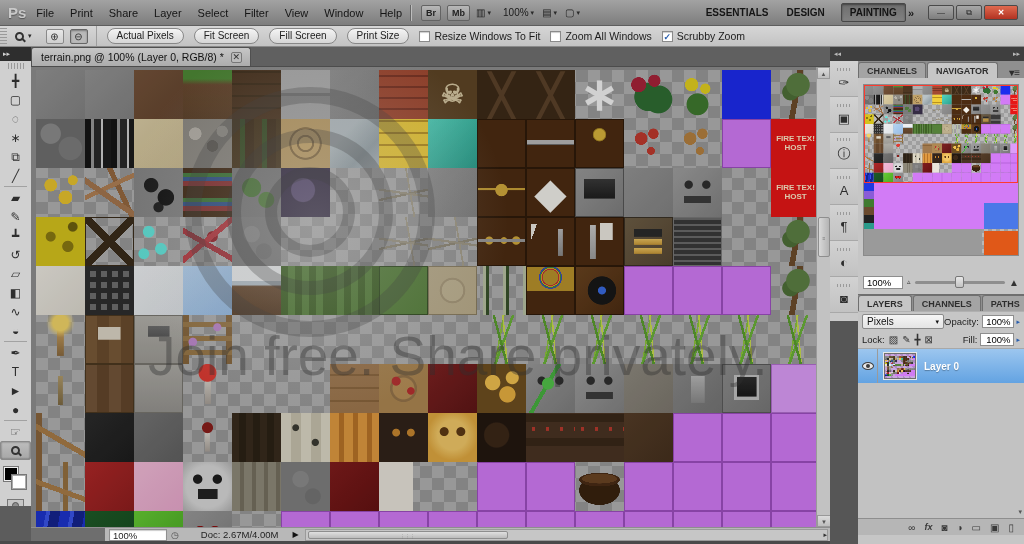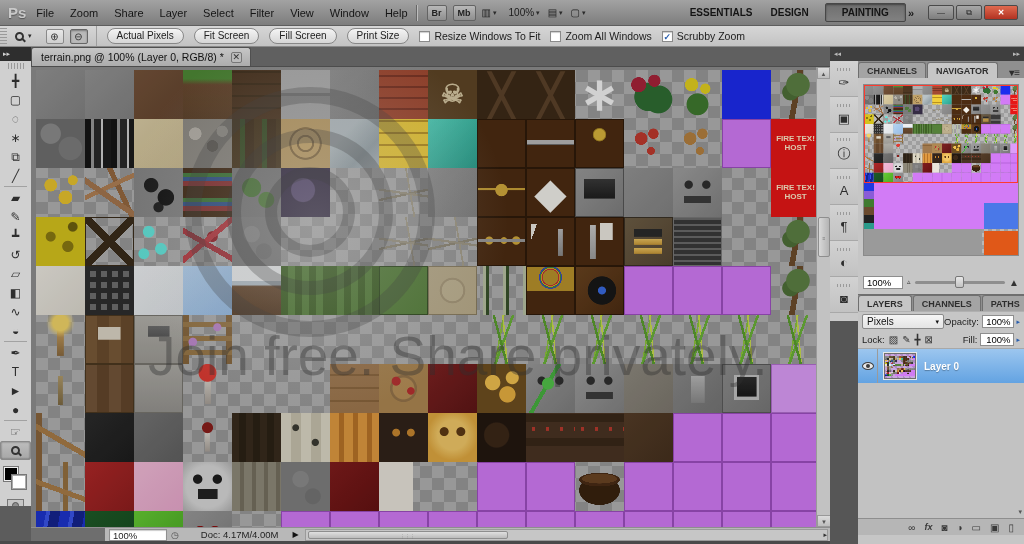--- a/index.html
+++ b/index.html
@@ -10,21 +10,21 @@
   .menubar { position:absolute; left:0; top:0; width:1024px; height:26px; background:linear-gradient(#a2a2a2,#7d7d7d); display:flex; align-items:center; border-bottom:1px solid #5e5e5e; }
   .ps-logo { font-weight:bold; font-size:15px; color:#c9c9c9; margin:0 10px 0 8px; text-shadow:0 1px 1px #555; }
   .menus { display:flex; gap:16px; font-size:11px; color:#151515; }
   .menus span { cursor:default; }
   .mb-sep { width:1px; height:16px; background:#bdbdbd; box-shadow:-1px 0 0 #666; margin:0 9px; }
   .tb-btn { font-size:9px; font-weight:bold; color:#222; background:linear-gradient(#b8b8b8,#8e8e8e); border:1px solid #636363; border-radius:2px; padding:2px 4px; margin-right:6px; }
   .tb-ico { font-size:10px; color:#222; margin-right:2px; }
   .caret { font-size:7px; color:#2a2a2a; margin-right:8px; }
   .zoom-val { font-size:10px; color:#1a1a1a; margin:0 2px 0 4px; }
   .workspaces { display:flex; align-items:center; gap:14px; margin-left:auto; font-size:10px; font-weight:bold; color:#141414; }
-  .ws.active { background:linear-gradient(#6e6e6e,#818181); border:1px solid #474747; border-radius:2px; padding:3px 16px; box-shadow:inset 0 1px 2px rgba(0,0,0,.4); }
+  .ws.active { background:linear-gradient(#6e6e6e,#818181); border:1px solid #474747; border-radius:2px; padding:3px 8px; box-shadow:inset 0 1px 2px rgba(0,0,0,.4); }
   .ws { padding:3px 2px; }
   .ws-more { font-size:11px; font-weight:bold; color:#1a1a1a; margin-left:2px; }
   .winbtns { display:flex; gap:2px; margin:0 6px 0 14px; }
   .winbtn { width:26px; height:15px; border:1px solid #4a4a4a; border-radius:2px; background:linear-gradient(#a8a8a8,#7e7e7e); color:#222; font-size:8px; line-height:13px; text-align:center; }
   .winbtn.close { width:34px; background:linear-gradient(#e06a4f,#b23222); color:#fff; font-weight:bold; }
 
   
   .optionsbar { position:absolute; left:0; top:26px; width:1024px; height:21px; background:linear-gradient(#d6d6d6,#c3c3c3); border-bottom:1px solid #8a8a8a; display:flex; align-items:center; font-size:10.5px; color:#1c1c1c; }
   .grip { width:7px; height:100%; background:repeating-linear-gradient(0deg,transparent 0 2px,#9a9a9a 2px 3px); margin-right:4px; }
   .mag { position:relative; width:9px; height:9px; border:2px solid #333; border-radius:50%; display:inline-block; }
@@ -140,21 +140,21 @@
 </style>
 </head>
 <body>
 
 <div class="app">
 
   <div class="menubar">
     <span class="ps-logo">Ps</span>
     <div class="menus" id="menus">
         <span>File</span>
-        <span>Zoom</span>
+        <span>Print</span>
         <span>Share</span>
         <span>Layer</span>
         <span>Select</span>
         <span>Filter</span>
         <span>View</span>
         <span>Window</span>
         <span>Help</span>
       </div>
     <div class="mb-sep"></div>
     <span class="tb-btn">Br</span>
@@ -447,21 +447,21 @@
       <div class="arr bottom">▼</div>
     </div>
   </div>
 
   <div class="wm-tagline">Join free. Share privately.</div>
 
   <div class="statusbar">
     <div class="status-dark"></div>
     <span class="zoom-field">100%</span>
     <span class="status-ico">◷</span>
-    <span class="doc-info">Doc: 4.17M/4.00M</span>
+    <span class="doc-info">Doc: 2.67M/4.00M</span>
     <span class="status-arrow">▶</span>
     <div class="hscroll">
       <div class="hthumb">⋮⋮⋮</div>
       <span class="arr-r">▸</span>
     </div>
   </div>
   <div class="bottom-edge"></div>
 
   <div class="dock">
     <div class="dock-header">

